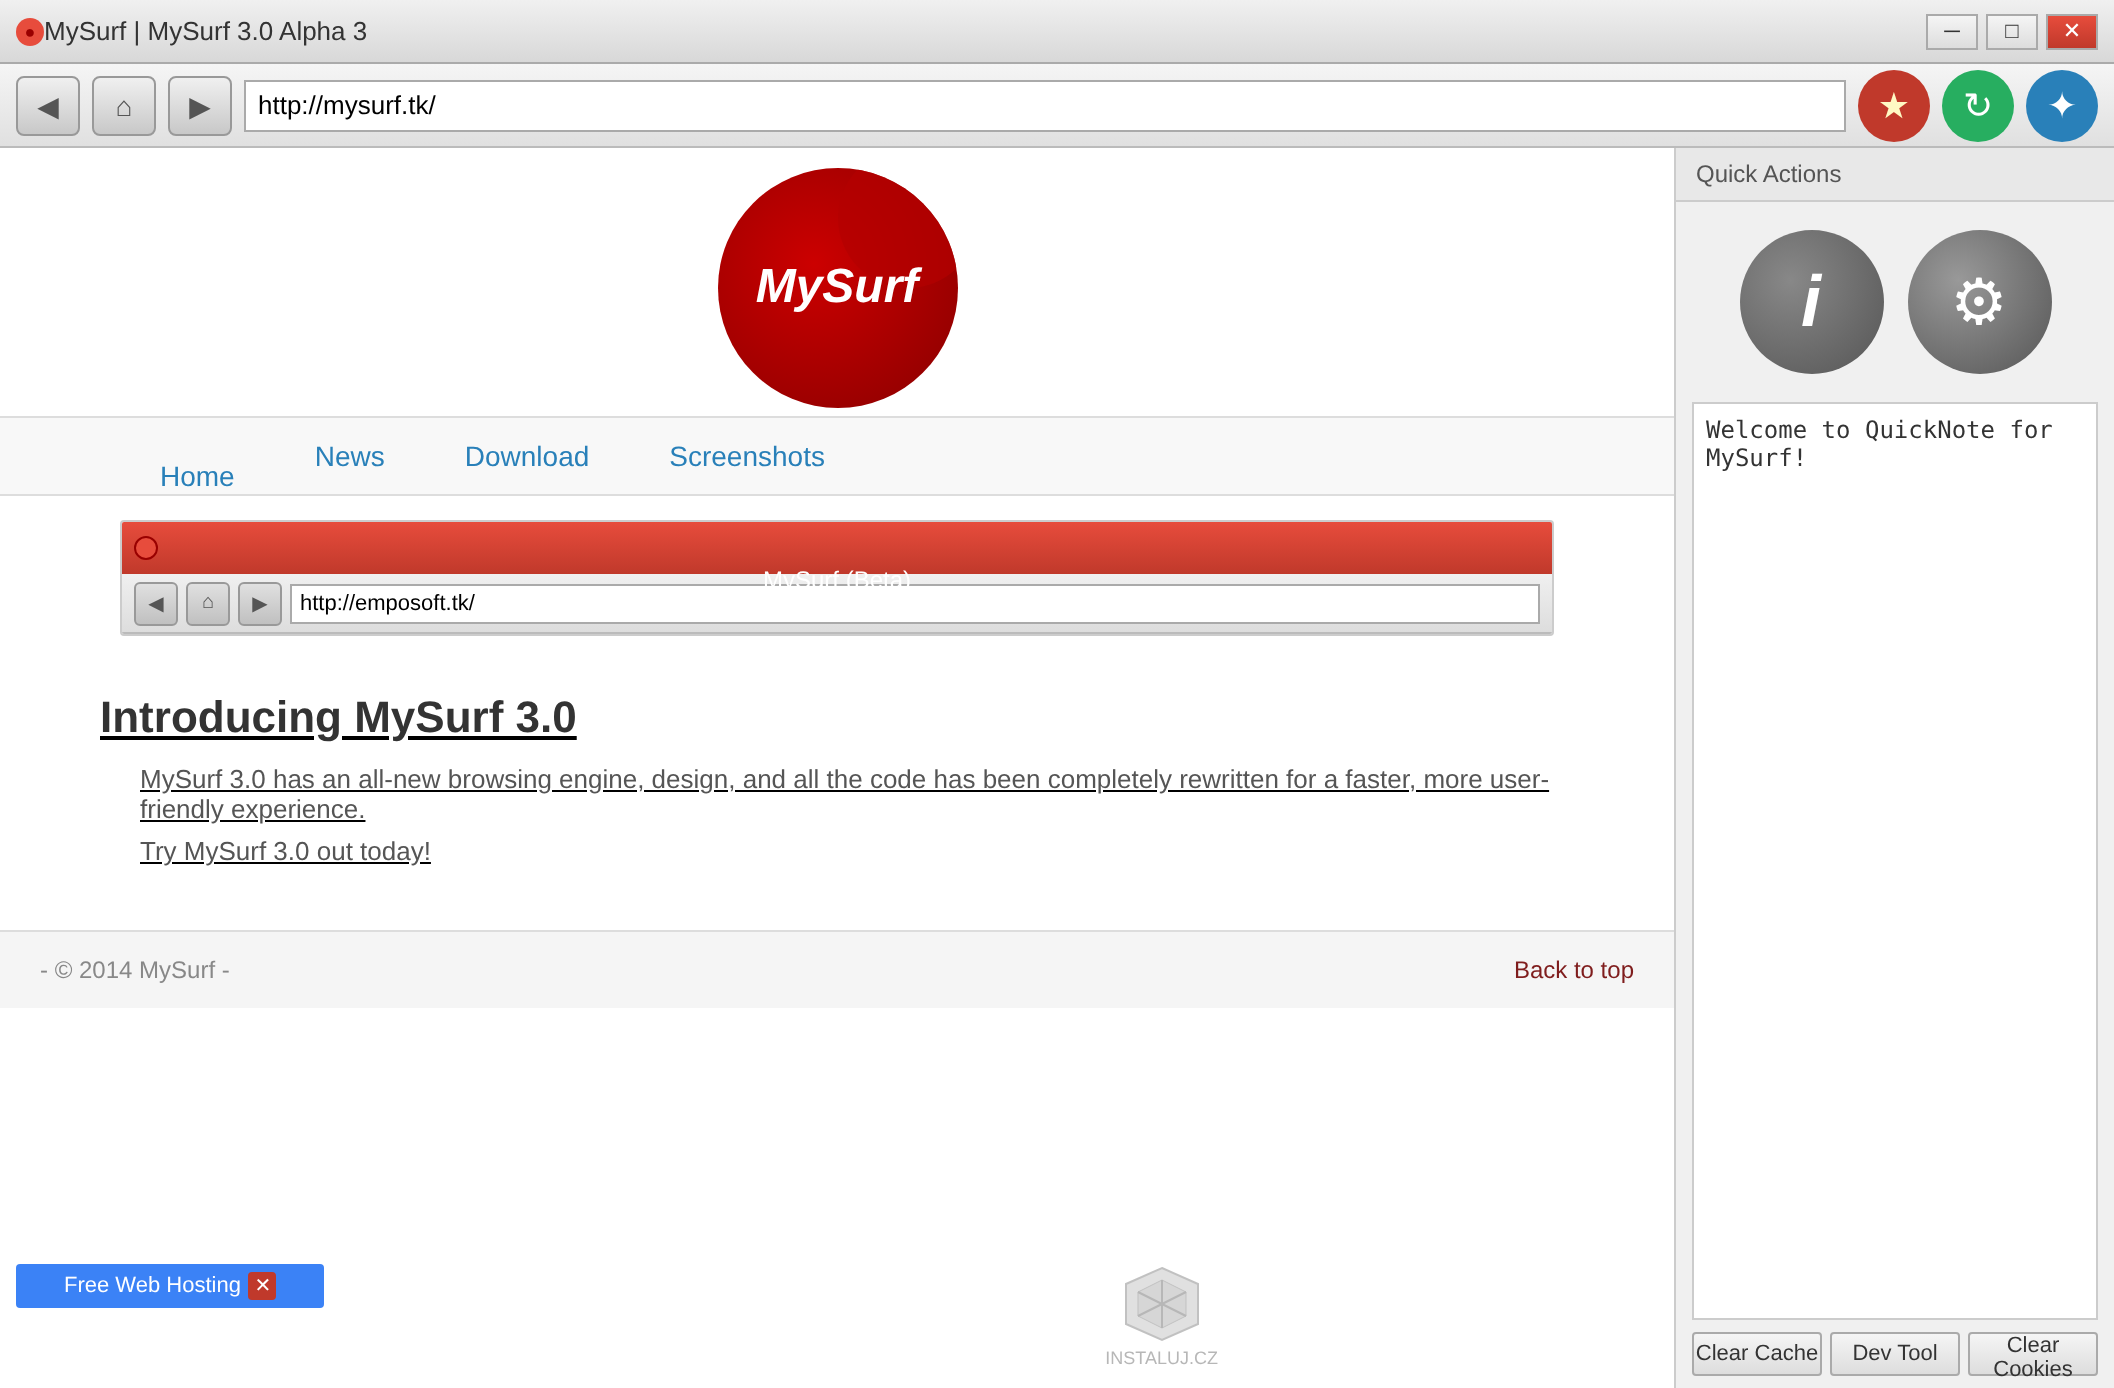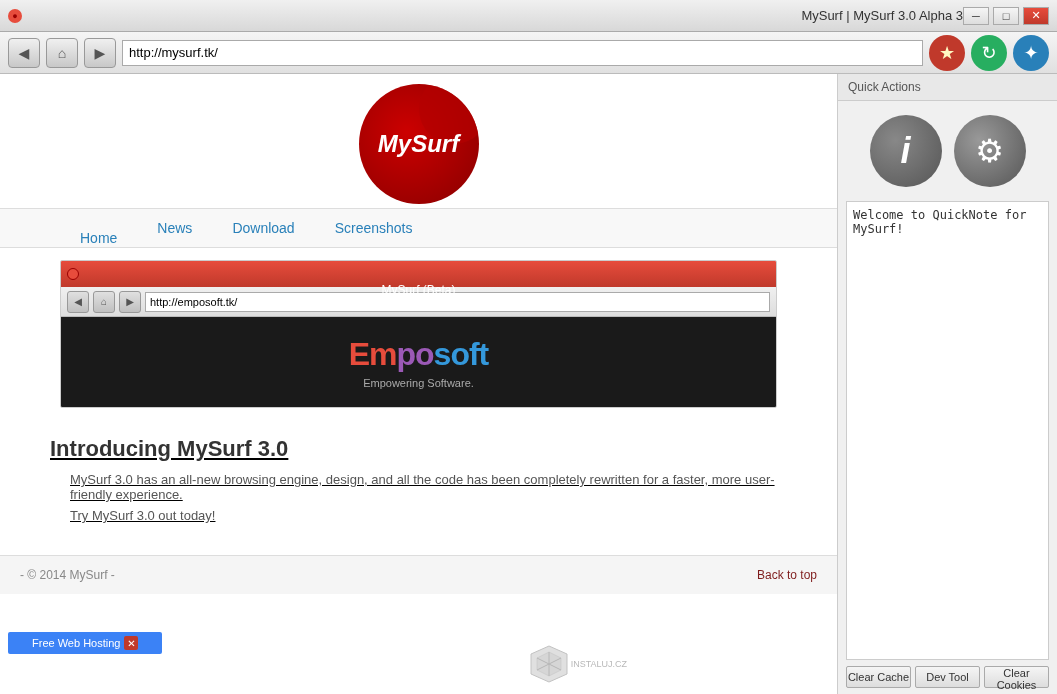--- a/index.html
+++ b/index.html
@@ -15,21 +15,21 @@
       padding: 0 8px;
       border-bottom: 1px solid #aaa;
       user-select: none;
     }
     .title-bar-left { display: flex; align-items: center; gap: 6px; }
     .title-bar-close {
       width: 14px; height: 14px; background: #e74c3c; border-radius: 50%;
       display: flex; align-items: center; justify-content: center;
       font-size: 9px; color: #900; cursor: pointer;
     }
-    .title-bar-title { font-size: 13px; color: #333; flex: 1; text-align: right; }
+    .title-bar-title { font-size: 13px; color: #333; flex: 1; text-align: left; }
     .title-bar-controls { display: flex; gap: 4px; }
     .title-btn {
       width: 26px; height: 18px; background: linear-gradient(to bottom, #f5f5f5, #ddd);
       border: 1px solid #aaa; font-size: 11px; display: flex; align-items: center;
       justify-content: center; cursor: pointer; color: #333;
     }
     .title-btn.close-btn { background: linear-gradient(to bottom, #e74c3c, #c0392b); color: white; }
 
     
     .nav-bar {
@@ -252,24 +252,24 @@
       color: white;
       font-size: 10px;
       display: flex; align-items: center; justify-content: center;
       cursor: pointer; border-radius: 2px;
     }
 
     
     .instaluj-badge {
       position: absolute;
       bottom: 10px;
-      right: 210px;
+      right: 228px;
       opacity: 0.6;
       display: flex;
-      flex-direction: row;
+      flex-direction: column;
       align-items: center;
       gap: 2px;
     }
     .instaluj-logo {
       width: 40px; height: 40px;
     }
     .instaluj-text { font-size: 9px; color: #888; }
 
     
     .quick-panel {
@@ -377,26 +377,20 @@
       <div class="inner-title-bar">
         <div class="inner-close-btn"></div>
         <span class="inner-title-text">MySurf (Beta)</span>
       </div>
       <div class="inner-nav-bar">
         <button class="inner-nav-btn">◀</button>
         <button class="inner-nav-btn">⌂</button>
         <button class="inner-nav-btn">▶</button>
         <input class="inner-address" type="text" value="http://emposoft.tk/" style="">
       </div>
-      <div class="inner-content">
-        <div class="emposoft-logo">
-          <span class="em">Em</span><span class="po">po</span><span class="soft">soft</span>
-        </div>
-        <div class="emposoft-tagline">Empowering Software.</div>
-      </div>
     </div>
 
     <div class="page-content">
       <div class="page-title">Introducing MySurf 3.0</div>
       <p class="page-text">MySurf 3.0 has an all-new browsing engine, design, and all the code has been completely rewritten for a faster, more user-friendly experience.</p>
       <p class="page-text">Try MySurf 3.0 out today!</p>
     </div>
 
     <div class="site-footer">
       <span class="footer-copy">- © 2014 MySurf -</span>

